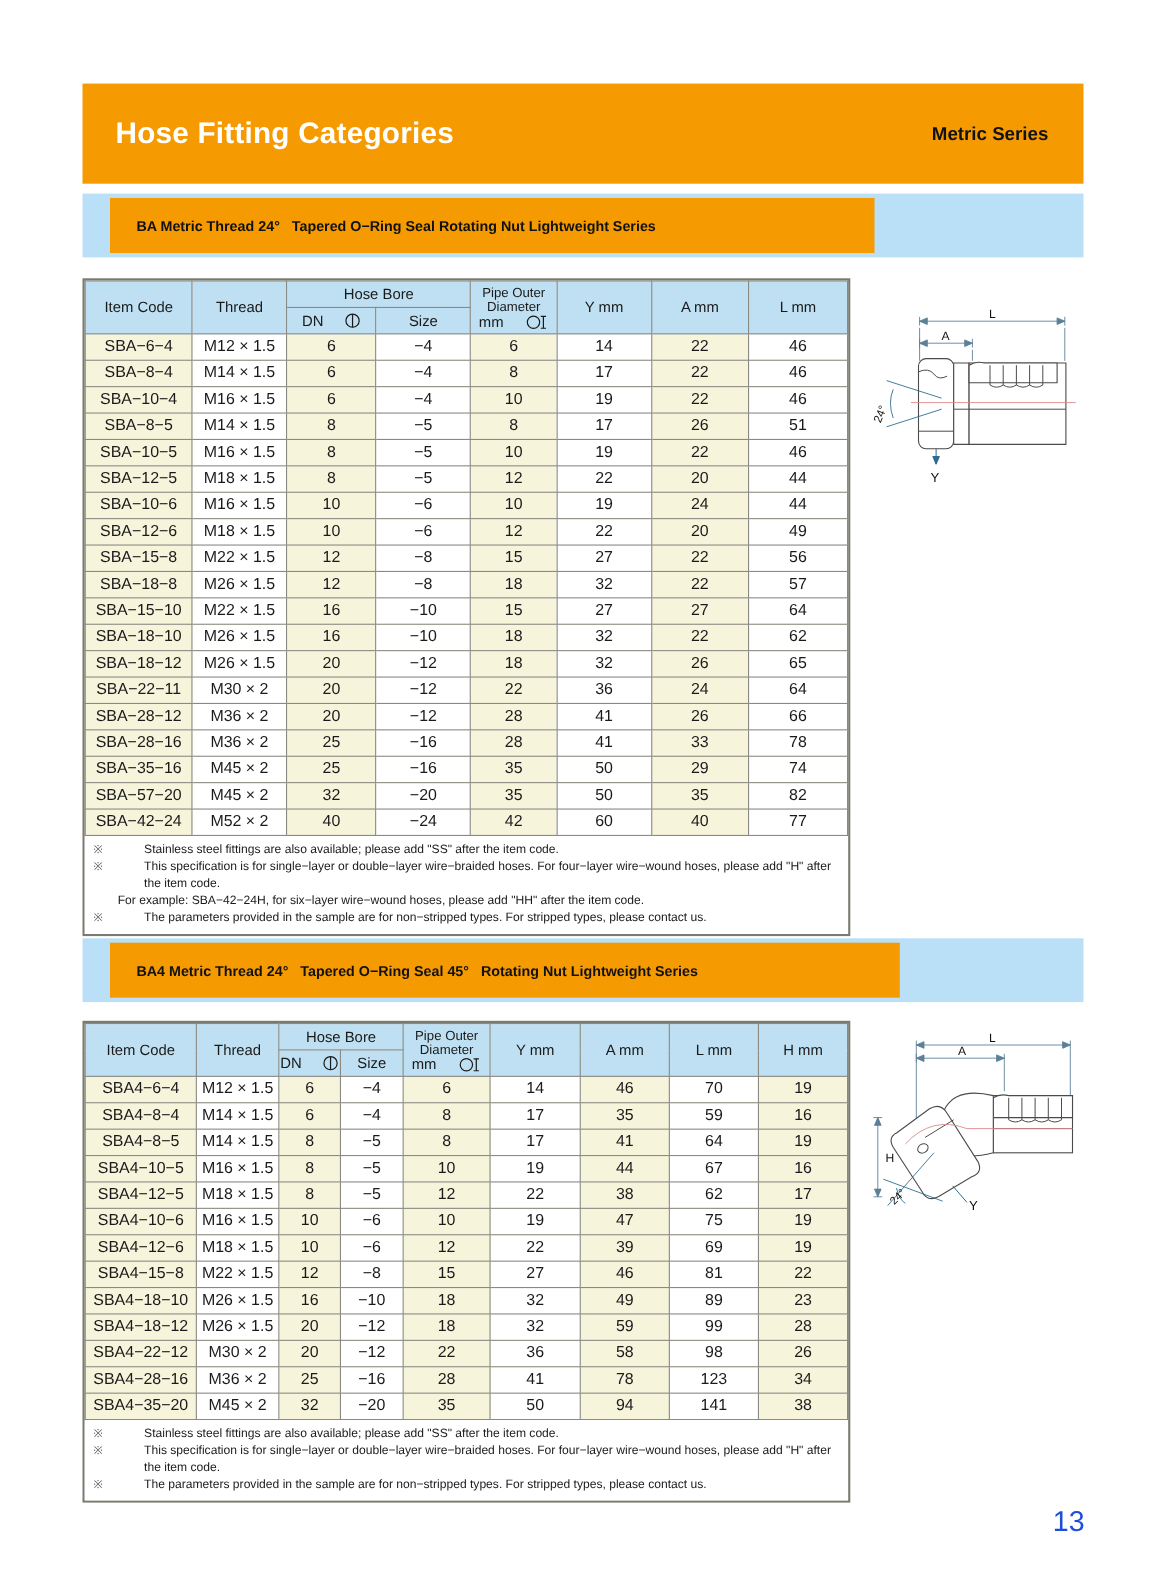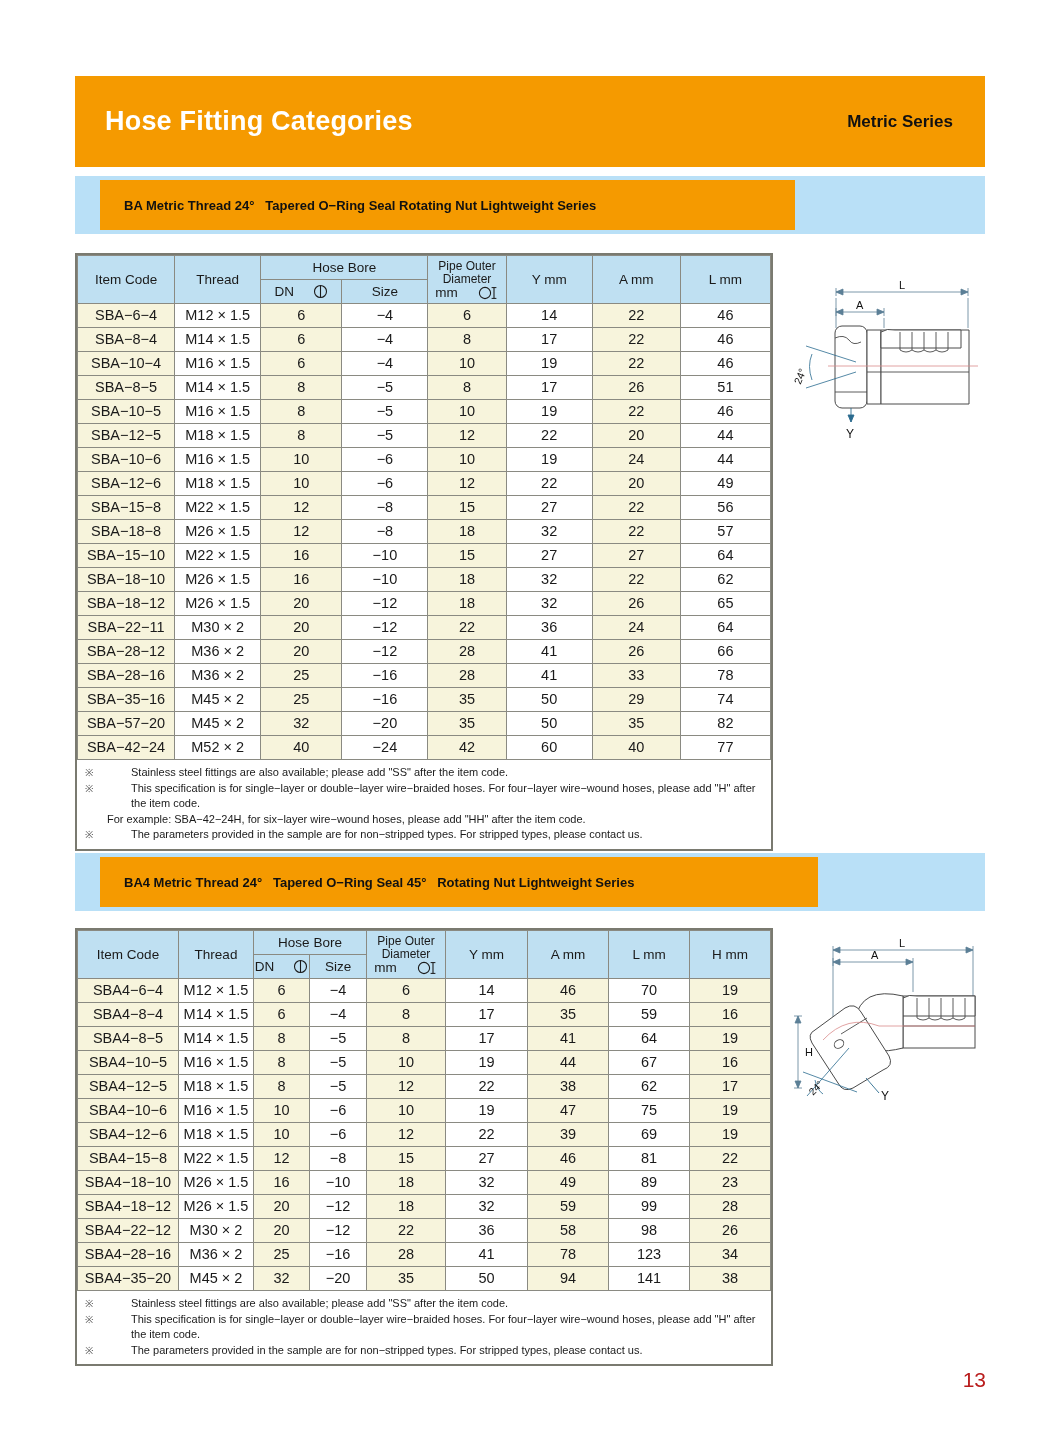--- a/index.html
+++ b/index.html
@@ -151,22 +151,22 @@
   }
 
   
   .drawing {
     position: absolute;
   }
   .pageno {
     position: absolute;
     right: 74px;
     top: 1368px;
-    font-size: 21px;
-    color: #b91c1c;
+    font-size: 26px;
+    color: #1d4ed8;
     text-align: center;
   }
 </style>
 </head>
 <body>
 
 <div class="banner">
   <div class="banner-title">Hose Fitting Categories</div>
   <div class="banner-right">Metric Series</div>
 </div>

